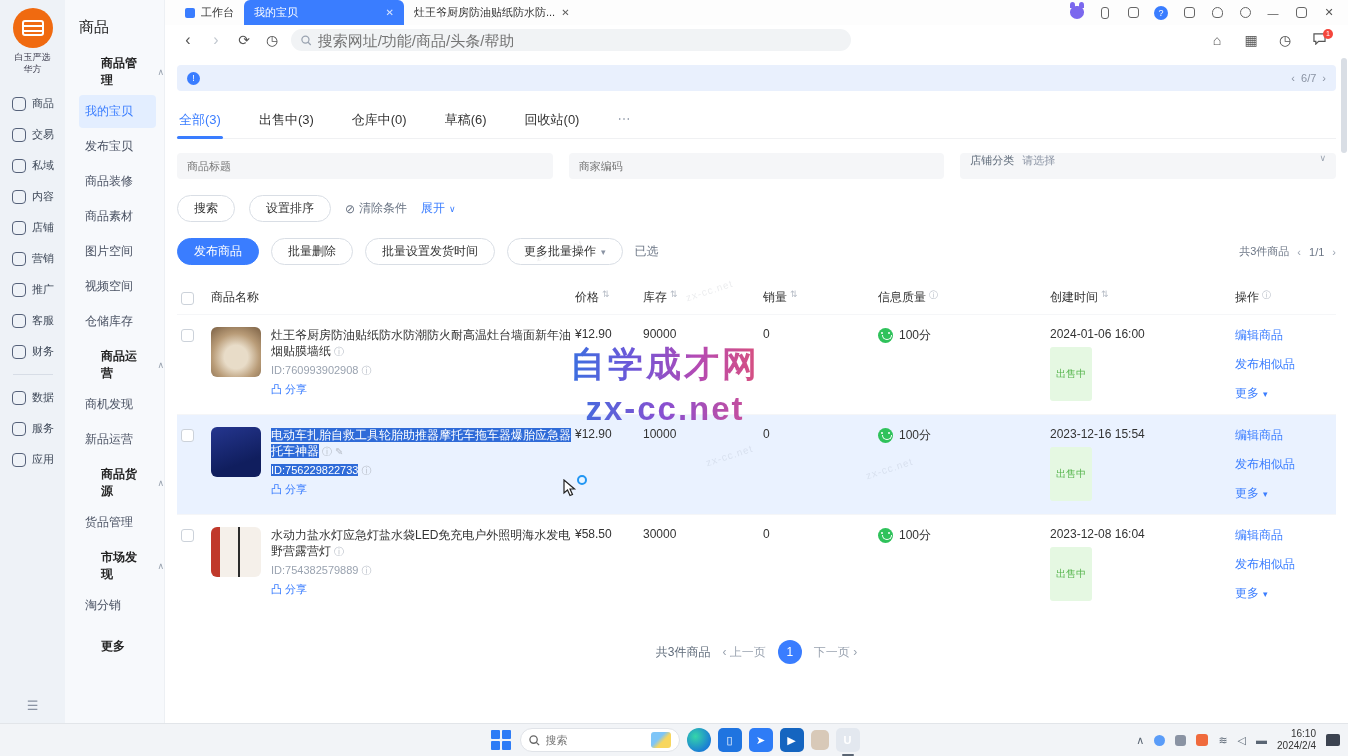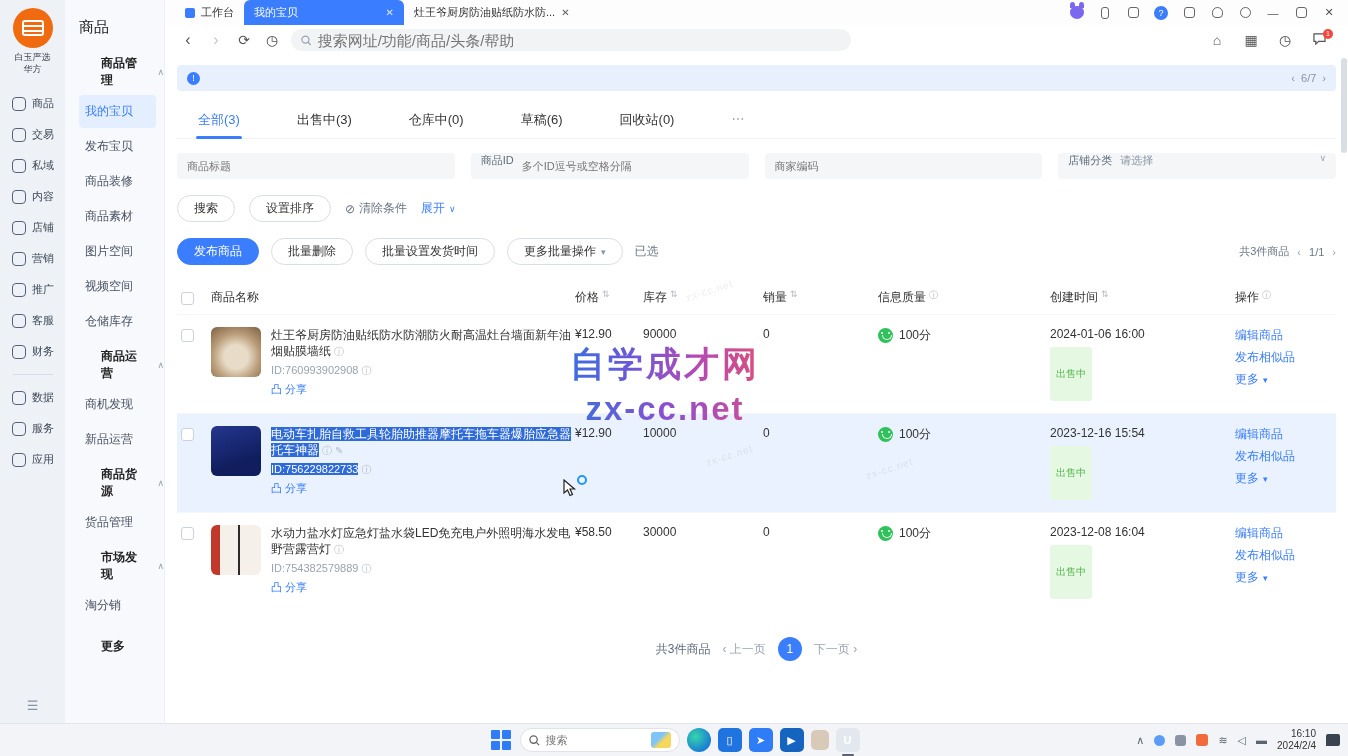--- a/index.html
+++ b/index.html
@@ -56,21 +56,21 @@
   .nav-right .nav-ic { position:relative; }
   .badge-dot { position:absolute; top:-3px; right:-5px; min-width:10px; height:10px; border-radius:5px; background:#f4463c; color:#fff; font-size:7px; line-height:10px; text-align:center; padding:0 1px; }
 
   
   .main { flex:1; background:#fff; padding:0 12px; position:relative; overflow:hidden; }
   .banner { margin-top:10px; height:26px; background:#e9f0fd; border-radius:4px; display:flex; align-items:center; gap:8px; padding:0 10px; font-size:11px; color:#55606e; }
   .banner-ic { width:13px; height:13px; border-radius:50%; background:#3a7dff; color:#fff; font-size:9px; display:flex; align-items:center; justify-content:center; flex-shrink:0; }
   .banner-pager { margin-left:auto; color:#8a93a3; font-size:11px; display:flex; gap:6px; align-items:center; }
 
   .status-tabs { display:flex; gap:34px; margin-top:12px; border-bottom:1px solid #f0f1f3; font-size:13px; color:#333; }
-  .stab { padding:8px 2px 9px; cursor:pointer; position:relative;margin-left:19px; }
+  .stab { padding:8px 2px 9px; cursor:pointer; position:relative; }
   .stab.active { color:#3a7dff; }
   .stab.active:after { content:""; position:absolute; left:0; right:0; bottom:-1px; height:3px; background:#3a7dff; border-radius:2px; }
   .stab.more { color:#8a93a3; letter-spacing:2px; }
 
   .filters { display:flex; gap:16px; margin-top:14px; }
   .f-input { height:26px; background:#f5f6f8; border-radius:4px; display:flex; padding:0 10px; font-size:11px; color:#8a93a3; flex:1; gap:8px; }
   .f-input input { border:0; outline:0; background:transparent; width:100%; font-size:11px; color:#333; font-family:inherit; }
   .f-label { color:#5f6b7a; flex-shrink:0; }
   .f-chev { margin-left:auto; color:#9aa3b0; font-size:9px; }
 
@@ -103,21 +103,21 @@
   .ptitle .ticon { color:#b6bcc6; font-size:10px; margin-left:3px; }
   .pid { color:#9aa3b0; font-size:11px; }
   .pid .ticon { color:#b6bcc6; font-size:10px; margin-left:3px; }
   .share { color:#3a7dff; font-size:11px; display:flex; gap:3px; align-items:center; cursor:pointer; }
   .sel-text { background:#2f6bd8; color:#fff; }
   .qcell { display:flex; align-items:center; gap:6px; }
   .smiley { width:15px; height:15px; border-radius:50%; background:#2fc25b; position:relative; flex-shrink:0; }
   .smiley:before { content:""; position:absolute; top:4px; left:3px; width:2px; height:2px; background:#fff; border-radius:50%; box-shadow:7px 0 0 #fff; }
   .smiley:after { content:""; position:absolute; left:3.5px; top:7px; width:8px; height:4px; border:1.4px solid #fff; border-top:0; border-radius:0 0 8px 8px; }
   .datecell .badge { display:inline-block; margin-top:6px; background:#e5f8e2; color:#54b44a; font-size:10px; padding:20px 6px; border-radius:3px; }
-  .ops { display:flex; flex-direction:column; gap:5px; }
+  .ops { display:flex; flex-direction:column; gap:12px; }
   .ops .link-blue { font-size:12px; }
 
   .pager-row { display:flex; align-items:center; justify-content:center; gap:12px; margin-top:26px; font-size:12px; color:#5f6b7a; }
   .pg-btn { color:#9aa3b0; cursor:pointer; }
   .pg-cur { width:24px; height:24px; border-radius:50%; background:#3a7dff; color:#fff; display:flex; align-items:center; justify-content:center; font-size:12px; cursor:pointer; }
 
   
   .wm { position:absolute; left:405px; top:286px; pointer-events:none; text-align:center; }
   .wm .l1 { font-size:35px; font-weight:bold; letter-spacing:3px;
     background:linear-gradient(90deg,#3b6fe0,#6e57d8,#b44ab4,#d8507e);
@@ -346,24 +346,20 @@
           <div class="stab">出售中(3)</div>
           <div class="stab">仓库中(0)</div>
           <div class="stab">草稿(6)</div>
           <div class="stab">回收站(0)</div>
           <div class="stab more">⋯</div>
         </div>
 
         <div class="filters">
           <div class="f-input">
             <input placeholder="商品标题" style="">
-          </div>
-          <div class="f-input">
-            <span class="f-label">商品ID</span>
-            <input placeholder="多个ID逗号或空格分隔" style="">
           </div>
           <div class="f-input">
             <input placeholder="商家编码" style="">
           </div>
           <div class="f-input">
             <span class="f-label">店铺分类</span>
             <span>请选择</span>
             <span class="f-chev">∨</span>
           </div>
         </div>

